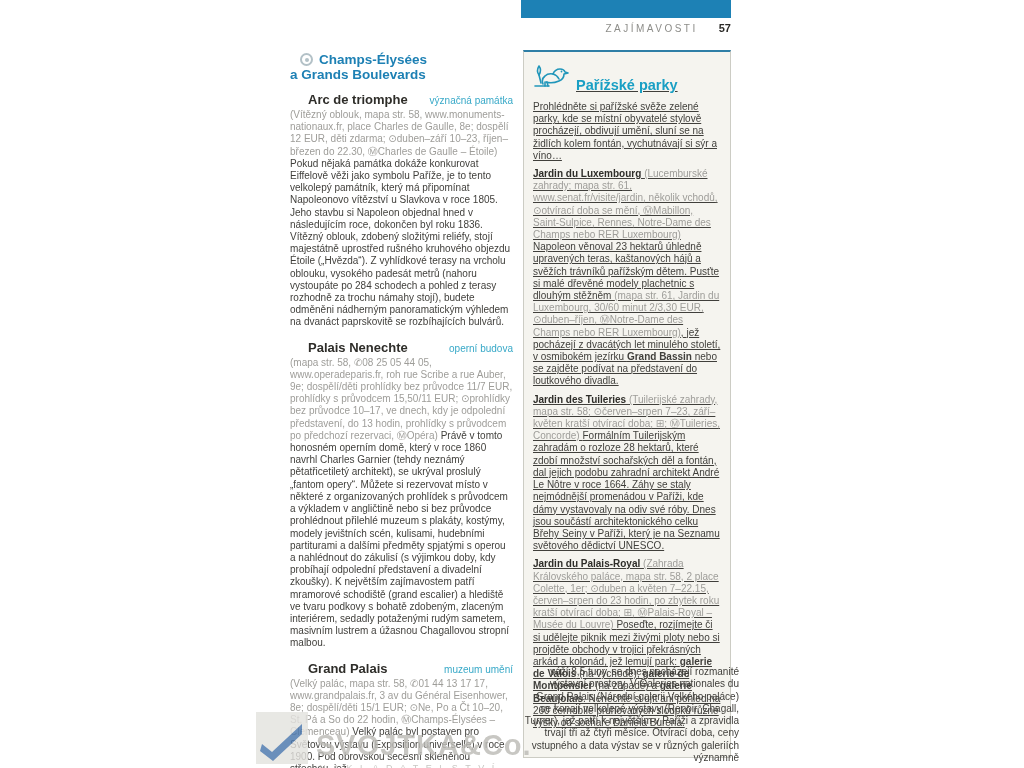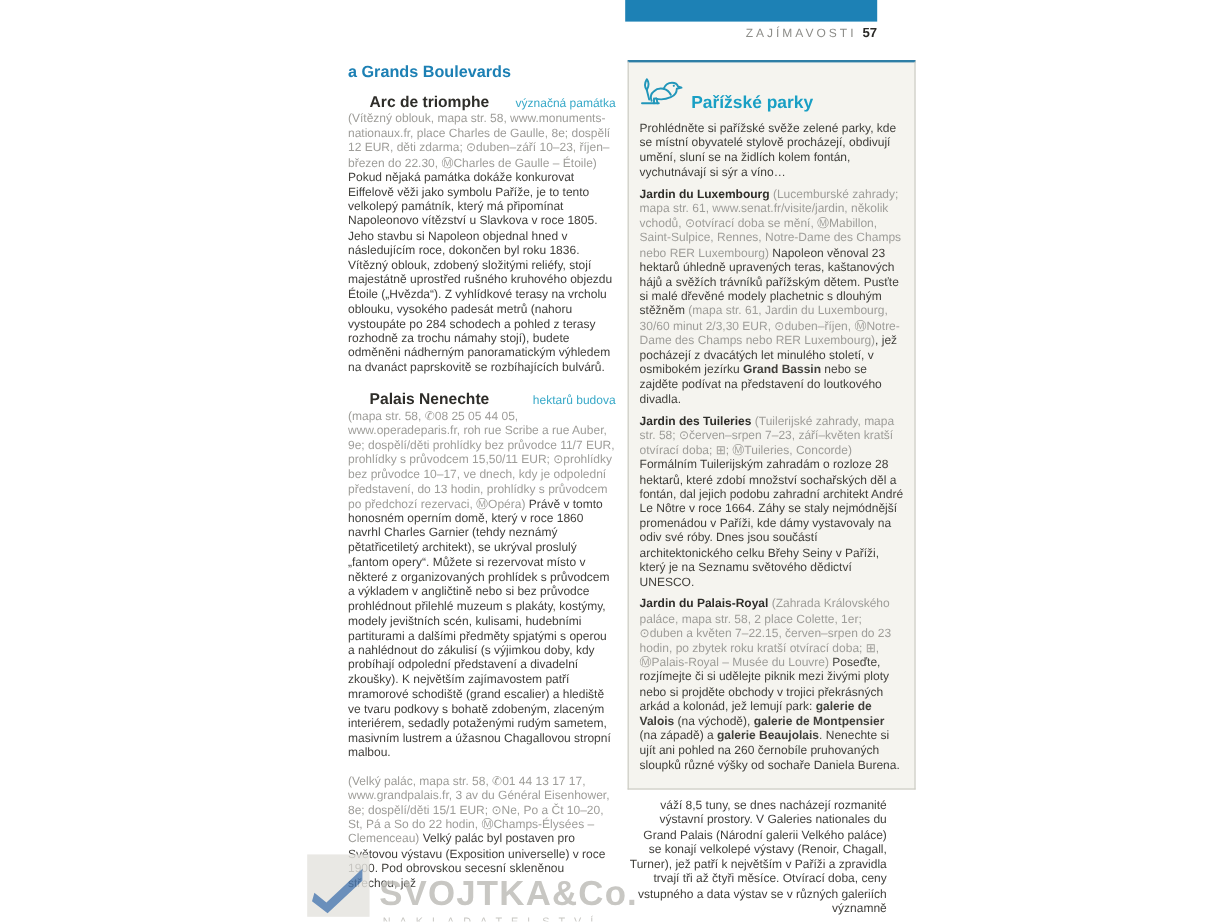--- a/index.html
+++ b/index.html
@@ -5,42 +5,42 @@
   html,body{margin:0;padding:0;}
   body{
     width:1024px;height:768px;position:relative;background:#ffffff;
     font-family:"Liberation Sans","DejaVu Sans",sans-serif;
     color:#403f3b;overflow:hidden;
   }
   
   .topbar{position:absolute;left:521px;top:0;width:210px;height:18px;background:#1d81b5;}
   .runhead{position:absolute;left:420px;top:22px;width:311px;text-align:right;
     font-size:10px;letter-spacing:2.5px;color:#8d8d89;}
-  .runhead .pagenum{color:#2b2a27;font-weight:bold;font-size:11px;letter-spacing:0;margin-left:5px;}
+  .runhead .pagenum{color:#2b2a27;font-weight:bold;font-size:11px;letter-spacing:0;margin-left:21px;}
 
   
   .leftcol{position:absolute;left:290px;top:52px;width:223px;}
   .col-heading{color:#1d80b4;font-weight:bold;font-size:13.5px;line-height:15px;margin:0 0 10px 0;}
   .h-line1{display:flex;align-items:center;gap:6px;padding-left:10px;}
   .sight{display:inline-block;width:9px;height:9px;border:2px solid #b3c1c7;border-radius:50%;position:relative;flex:0 0 auto;}
   .sight::after{content:"";position:absolute;left:2.5px;top:2.5px;width:4px;height:4px;border-radius:50%;background:#b3c1c7;}
   .entry{margin:0 0 11px 0;}
   .entry-head{display:flex;justify-content:space-between;align-items:baseline;margin:0 0 2px 18px;}
   .entry-name{font-weight:bold;font-size:13px;color:#2e2d29;}
   .entry-label{font-size:10px;color:#38a9c8;text-align:center;}
   .para{font-size:10px;line-height:12.2px;margin:0;text-align:left;}
   .r-info{color:#9e9d99;}
   .r-text{color:#403f3b;}
   .r-b{color:#403f3b;font-weight:bold;}
   .r-name{color:#2e2d29;font-weight:bold;font-size:10px;}
 
   
-  .sidebar{position:absolute;left:523px;top:50px;width:240px;box-sizing:border-box;
+  .sidebar{position:absolute;left:523px;top:50px;width:208px;box-sizing:border-box;
     background:#f5f4ef;border:1px solid #ccccc4;border-top:2px solid #2e7ea6;
-    padding:9px 9px 12px 9px;}
+    padding:9px 9px 28px 9px;text-decoration:underline;}
   .sb-titlerow{display:flex;align-items:flex-end;gap:7px;margin:0 0 8px 0;}
   .sb-title{color:#199fc4;font-weight:bold;font-size:14.5px;line-height:16px;}
   .sidebar .para{margin-bottom:6px;}
   .sidebar .para:last-child{margin-bottom:0;}
 
   
   .continuation{position:absolute;left:523px;top:656px;width:216px;font-size:10px;line-height:12.3px;color:#403f3b;text-align:right;}
 
   
   .watermark{position:absolute;left:256px;top:712px;display:flex;align-items:flex-start;gap:8px;opacity:0.82;}
@@ -54,40 +54,48 @@
 <body>
 
 <div class="topbar"></div>
 
 <div class="runhead">
   <span>ZAJÍMAVOSTI</span><span class="pagenum">57</span>
 </div>
 
 <div class="leftcol">
   <div class="col-heading">
+    <div class="h-line1">
+      <span class="sight"></span>
+      <span>Champs-Élysées</span>
+    </div>
     <div class="h-line2">a Grands Boulevards</div>
   </div>
 
   <div class="entry">
     <div class="entry-head">
       <span class="entry-name">Arc de triomphe</span>
       <span class="entry-label">význačná památka</span>
     </div>
     <p class="para"><span class="r-info">(Vítězný oblouk, mapa str. 58, www.monuments-nationaux.fr, place Charles de Gaulle, 8e; dospělí 12 EUR, děti zdarma; ⊙duben–září 10–23, říjen–březen do 22.30, ⓂCharles de Gaulle – Étoile) </span><span class="r-text">Pokud nějaká památka dokáže konkurovat Eiffelově věži jako symbolu Paříže, je to tento velkolepý památník, který má připomínat Napoleonovo vítězství u Slavkova v roce 1805. Jeho stavbu si Napoleon objednal hned v následujícím roce, dokončen byl roku 1836. Vítězný oblouk, zdobený složitými reliéfy, stojí majestátně uprostřed rušného kruhového objezdu Étoile („Hvězda“). Z vyhlídkové terasy na vrcholu oblouku, vysokého padesát metrů (nahoru vystoupáte po 284 schodech a pohled z terasy rozhodně za trochu námahy stojí), budete odměněni nádherným panoramatickým výhledem na dvanáct paprskovitě se rozbíhajících bulvárů.</span></p>
   </div>
 
   <div class="entry">
     <div class="entry-head">
       <span class="entry-name">Palais Nenechte</span>
-      <span class="entry-label">hektarů budova</span>
+      <span class="entry-label">operní budova</span>
     </div>
     <p class="para"><span class="r-info">(mapa str. 58, ✆08 25 05 44 05, www.operadeparis.fr, roh rue Scribe a rue Auber, 9e; dospělí/děti prohlídky bez průvodce 11/7 EUR, prohlídky s průvodcem 15,50/11 EUR; ⊙prohlídky bez průvodce 10–17, ve dnech, kdy je odpolední představení, do 13 hodin, prohlídky s průvodcem po předchozí rezervaci, ⓂOpéra) </span><span class="r-text">Právě v tomto honosném operním domě, který v roce 1860 navrhl Charles Garnier (tehdy neznámý pětatřicetiletý architekt), se ukrýval proslulý „fantom opery“. Můžete si rezervovat místo v některé z organizovaných prohlídek s průvodcem a výkladem v angličtině nebo si bez průvodce prohlédnout přilehlé muzeum s plakáty, kostýmy, modely jevištních scén, kulisami, hudebními partiturami a dalšími předměty spjatými s operou a nahlédnout do zákulisí (s výjimkou doby, kdy probíhají odpolední představení a divadelní zkoušky). K největším zajímavostem patří mramorové schodiště (grand escalier) a hlediště ve tvaru podkovy s bohatě zdobeným, zlaceným interiérem, sedadly potaženými rudým sametem, masivním lustrem a úžasnou Chagallovou stropní malbou.</span></p>
   </div>
 
   <div class="entry">
+    <div class="entry-head">
+      <span class="entry-name">Grand Palais</span>
+      <span class="entry-label">muzeum umění</span>
+    </div>
     <p class="para"><span class="r-info">(Velký palác, mapa str. 58, ✆01 44 13 17 17, www.grandpalais.fr, 3 av du Général Eisenhower, 8e; dospělí/děti 15/1 EUR; ⊙Ne, Po a Čt 10–20, St, Pá a So do 22 hodin, ⓂChamps-Élysées – Clemenceau) </span><span class="r-text">Velký palác byl postaven pro Světovou výstavu (Exposition universelle) v roce 1900. Pod obrovskou secesní skleněnou střechou, jež</span></p>
   </div>
 </div>
 
 <div class="sidebar">
   <div class="sb-titlerow">
     <span>
       <svg width="36" height="28" viewBox="0 0 36 28" fill="none" stroke="#2196ba" stroke-width="1.6" stroke-linecap="round" stroke-linejoin="round">
         <path d="M10 23 Q8 18 12 15 Q15 12 20 13 Q22 8 27 8 Q31 8 32 11 L35 12 L31 13 Q31 18 26 20 Q19 23 13 21"></path>
         <path d="M20 13 Q24 14 26 18"></path>

